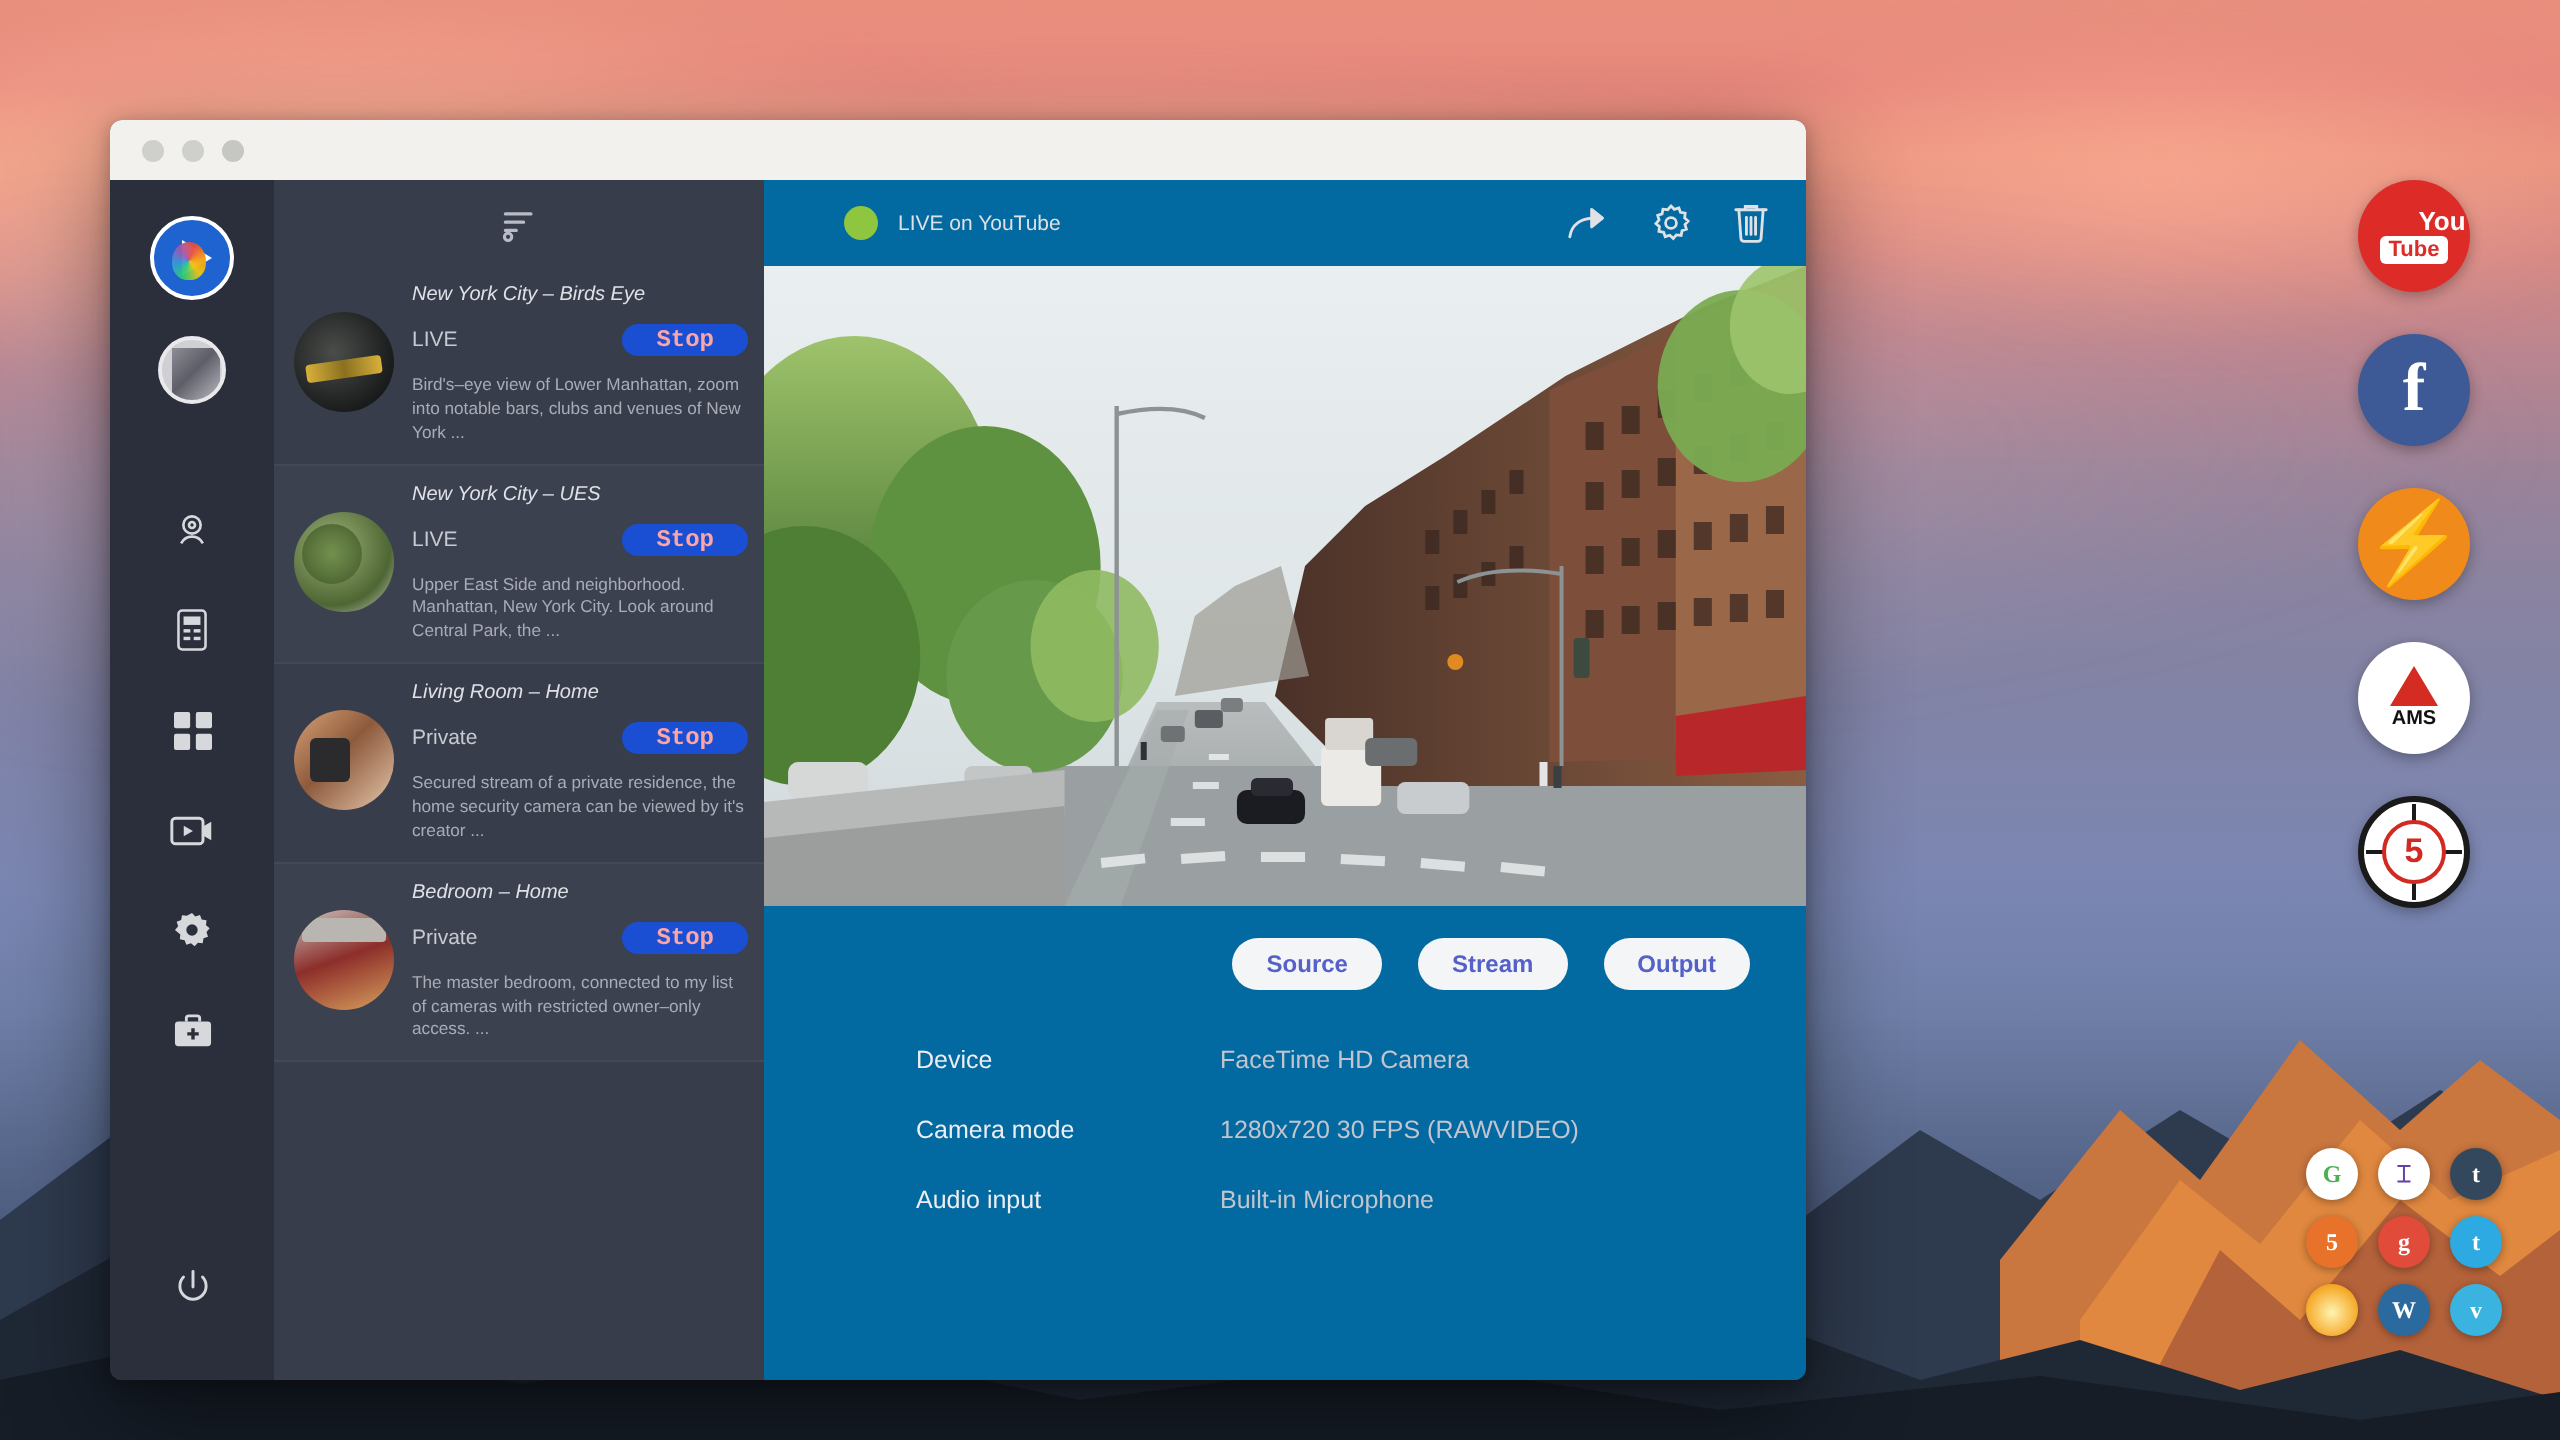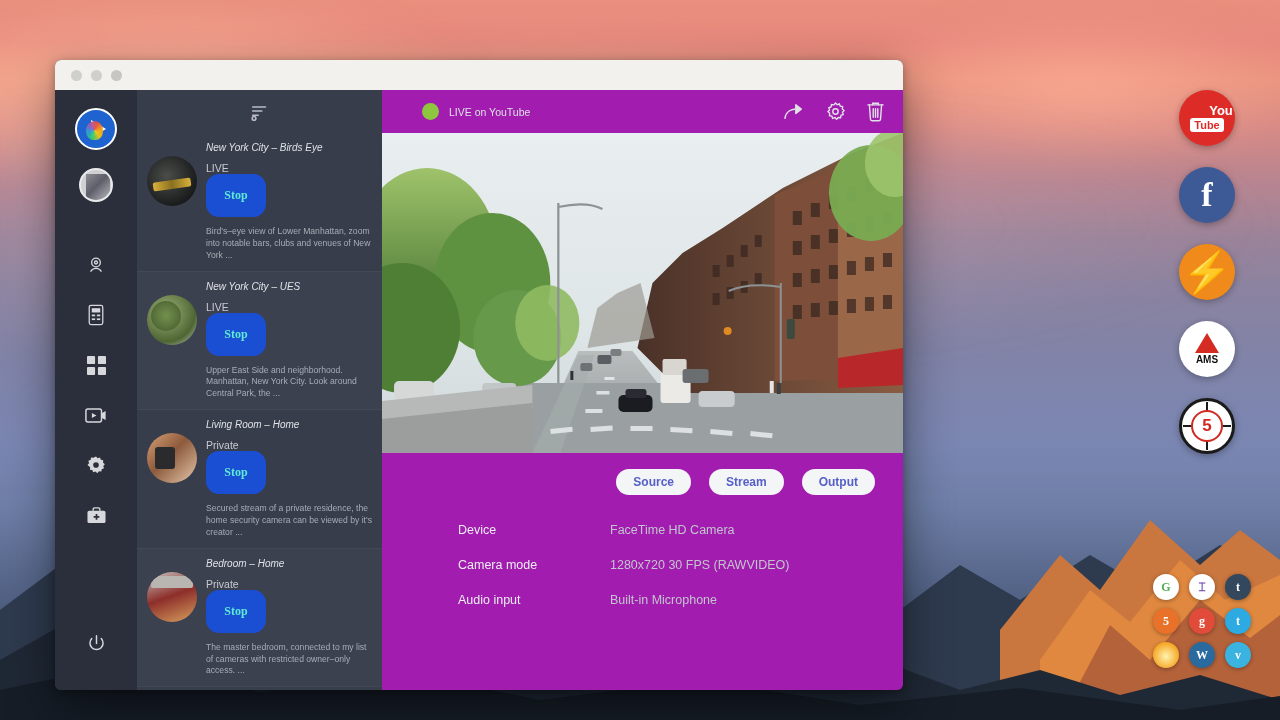--- a/index.html
+++ b/index.html
@@ -137,37 +137,37 @@
   .t4::after { content:""; position:absolute; left:4px; top:4px; width:42px; height:12px;
     background:#b9b5b0; border-radius:2px; }
   .t5 { background: radial-gradient(circle at 45% 50%, #9fb8b3, #52716c 80%); }
   .t5::after { content:""; position:absolute; left:20px; top:22px; width:26px; height:16px;
     background: linear-gradient(90deg,#d04a3a,#e8c24a,#d04a3a); border-radius:2px; }
   .cam-main { flex: 1; min-width: 0; }
   .cam-title {
     font-size: 10px; color: #dfe1e6; margin-bottom: 9px; white-space: nowrap;
     overflow: hidden; text-overflow: ellipsis; font-style: italic;
   }
-  .cam-row { display: flex; align-items: flex-start; justify-content: space-between; margin-bottom: 9px; flex-direction: column; }
+  .cam-row { display: flex; align-items: center; justify-content: space-between; margin-bottom: 9px; }
   .cam-status { font-size: 10.5px; color: #c8cad1; }
   .cam-btn {
-    background: #1a4fd4; color: #5eead4; border: none; border-radius: 13px;
-    font-size: 12px; font-weight: bold; padding: 14px 17px; cursor: pointer;
-    font-family: Liberation Serif, serif; min-width: 60px;
+    background: #1a4fd4; color: #fca5a5; border: none; border-radius: 13px;
+    font-size: 12px; font-weight: bold; padding: 1px 17px; cursor: pointer;
+    font-family: Liberation Mono, monospace; min-width: 60px;
   }
   .cam-desc {
     font-size: 8.6px; color: #a9acb6; line-height: 1.38;
   }
   .add-camera {
     display: flex; align-items: center; gap: 11px; padding: 26px 0 0 28px;
     cursor: pointer;
   }
 
   
-  .main-panel { flex: 1; background: #a21caf; display: flex; flex-direction: column; }
+  .main-panel { flex: 1; background: #0369a1; display: flex; flex-direction: column; }
   .main-head {
     height: 43px; display: flex; align-items: center; padding: 0 18px;
     flex-shrink: 0;
   }
   .live-badge { display: flex; align-items: center; gap: 10px; margin-left: 22px; }
   .live-dot { width: 17px; height: 17px; border-radius: 50%; background: #8ec63f; }
   .live-text { font-size: 10.5px; color: #dde0e5; }
   .head-actions { margin-left: auto; display: flex; gap: 20px; align-items: center; color: #dfe1e6; }
   .head-actions svg { display: block; cursor: pointer; }
 

